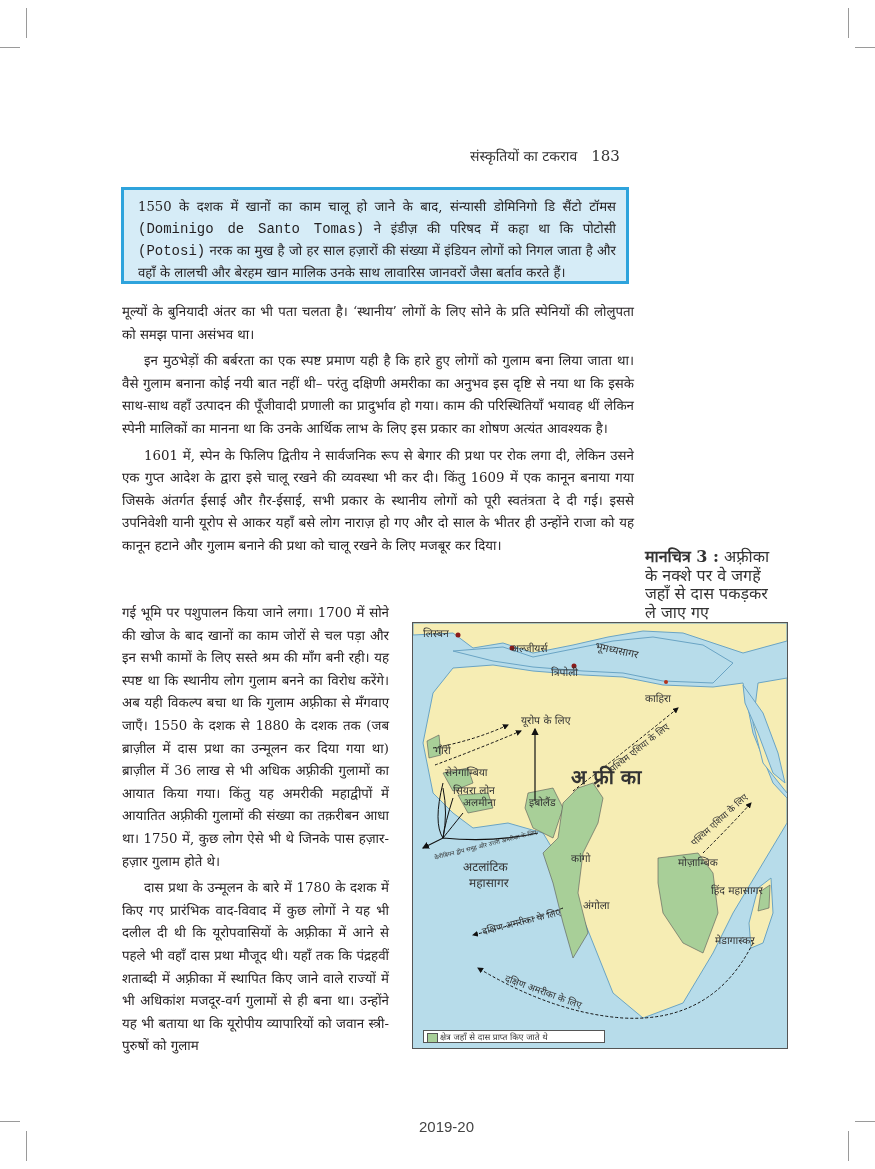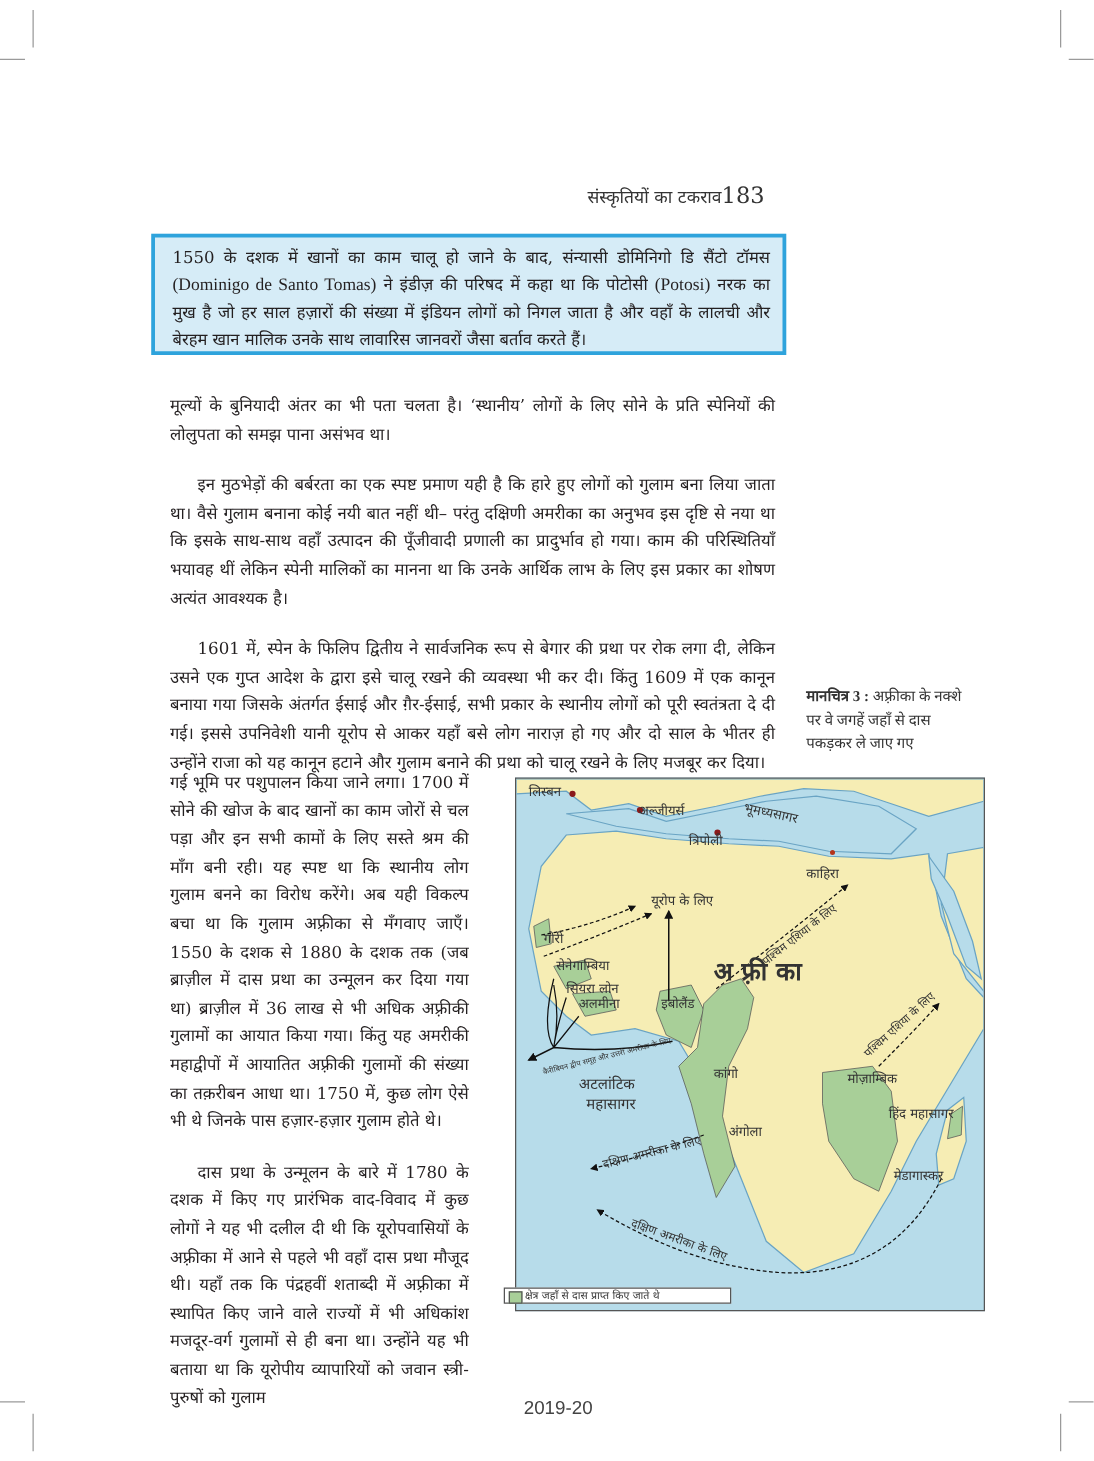--- a/index.html
+++ b/index.html
@@ -1,36 +1,36 @@
 <!DOCTYPE html>
 <html><head>
 <meta charset="utf-8">
 <style>
   html, body { margin:0; padding:0; background:#ffffff; }
   body { width:875px; height:1169px; position:relative; overflow:hidden;
          font-family:"DejaVu Serif", serif; color:#231f20; }
   .crop { position:absolute; background:#9a9a9a; }
   .header { position:absolute; left:470px; top:146px; font-size:14px; color:#333; white-space:nowrap; }
-  .header .pn { font-size:18px; }
+  .header .pn { margin-left:14px; font-size:15px; }
   .quote { position:absolute; left:121px; top:187px; width:508px; height:97px;
            background:#d6ecf7; border:3px solid #2ea3dc; padding:6px 10px 6px 14px;
            box-sizing:border-box; font-size:13.2px; line-height:22px; text-align:justify; }
-  .quote .latin { font-family:Liberation Serif, serif; font-size:14px; }
+  .quote .latin { font-family:Liberation Mono, monospace; font-size:14px; }
   .body-text { position:absolute; font-size:13.3px; line-height:22.6px; text-align:justify; }
-  .body-text p { margin:18px; }
+  .body-text p { margin:4px; }
   .indent { text-indent:22px; }
   .full { left:118px; top:297px; width:520px; }
   .col { left:118px; top:598px; width:275px; }
-  .caption { position:absolute; left:645px; top:548px; width:135px; font-size:12px; line-height:18.5px; color:#333;font-family:Liberation Serif, serif; }
+  .caption { position:absolute; left:645px; top:548px; width:135px; font-size:16px; line-height:18.5px; color:#333; }
   .caption b { font-weight:bold; }
   .map { position:absolute; left:412px; top:622px; width:374px; height:425px;
          border:1px solid #555; overflow:hidden; background:#b7dcea;text-align:center; }
   .map svg { position:absolute; left:0; top:0; }
   .lbl { position:absolute; font-size:10.5px; color:#333; white-space:nowrap; }
-  .legend { position:absolute; left:403px; top:1030px; width:182px; height:13px; background:#fff;
+  .legend { position:absolute; left:423px; top:1030px; width:182px; height:13px; background:#fff;
             border:1px solid #555; font-size:8.5px; line-height:13px; padding-left:16px; box-sizing:border-box; color:#333; }
   .legend .sw { position:absolute; left:3px; top:2px; width:9px; height:8px; background:#a8cf98; border:1px solid #555; }
   .footer { position:absolute; left:419px; top:1118px; font-family:"Liberation Sans", sans-serif; font-size:15px; color:#444; }
 </style>
 </head>
 <body>
 
 <div class="crop" style="left:0;top:47px;width:20px;height:1px"></div>
 <div class="crop" style="left:26px;top:8px;width:1px;height:30px"></div>
 <div class="crop" style="right:0;top:47px;width:20px;height:1px"></div>

